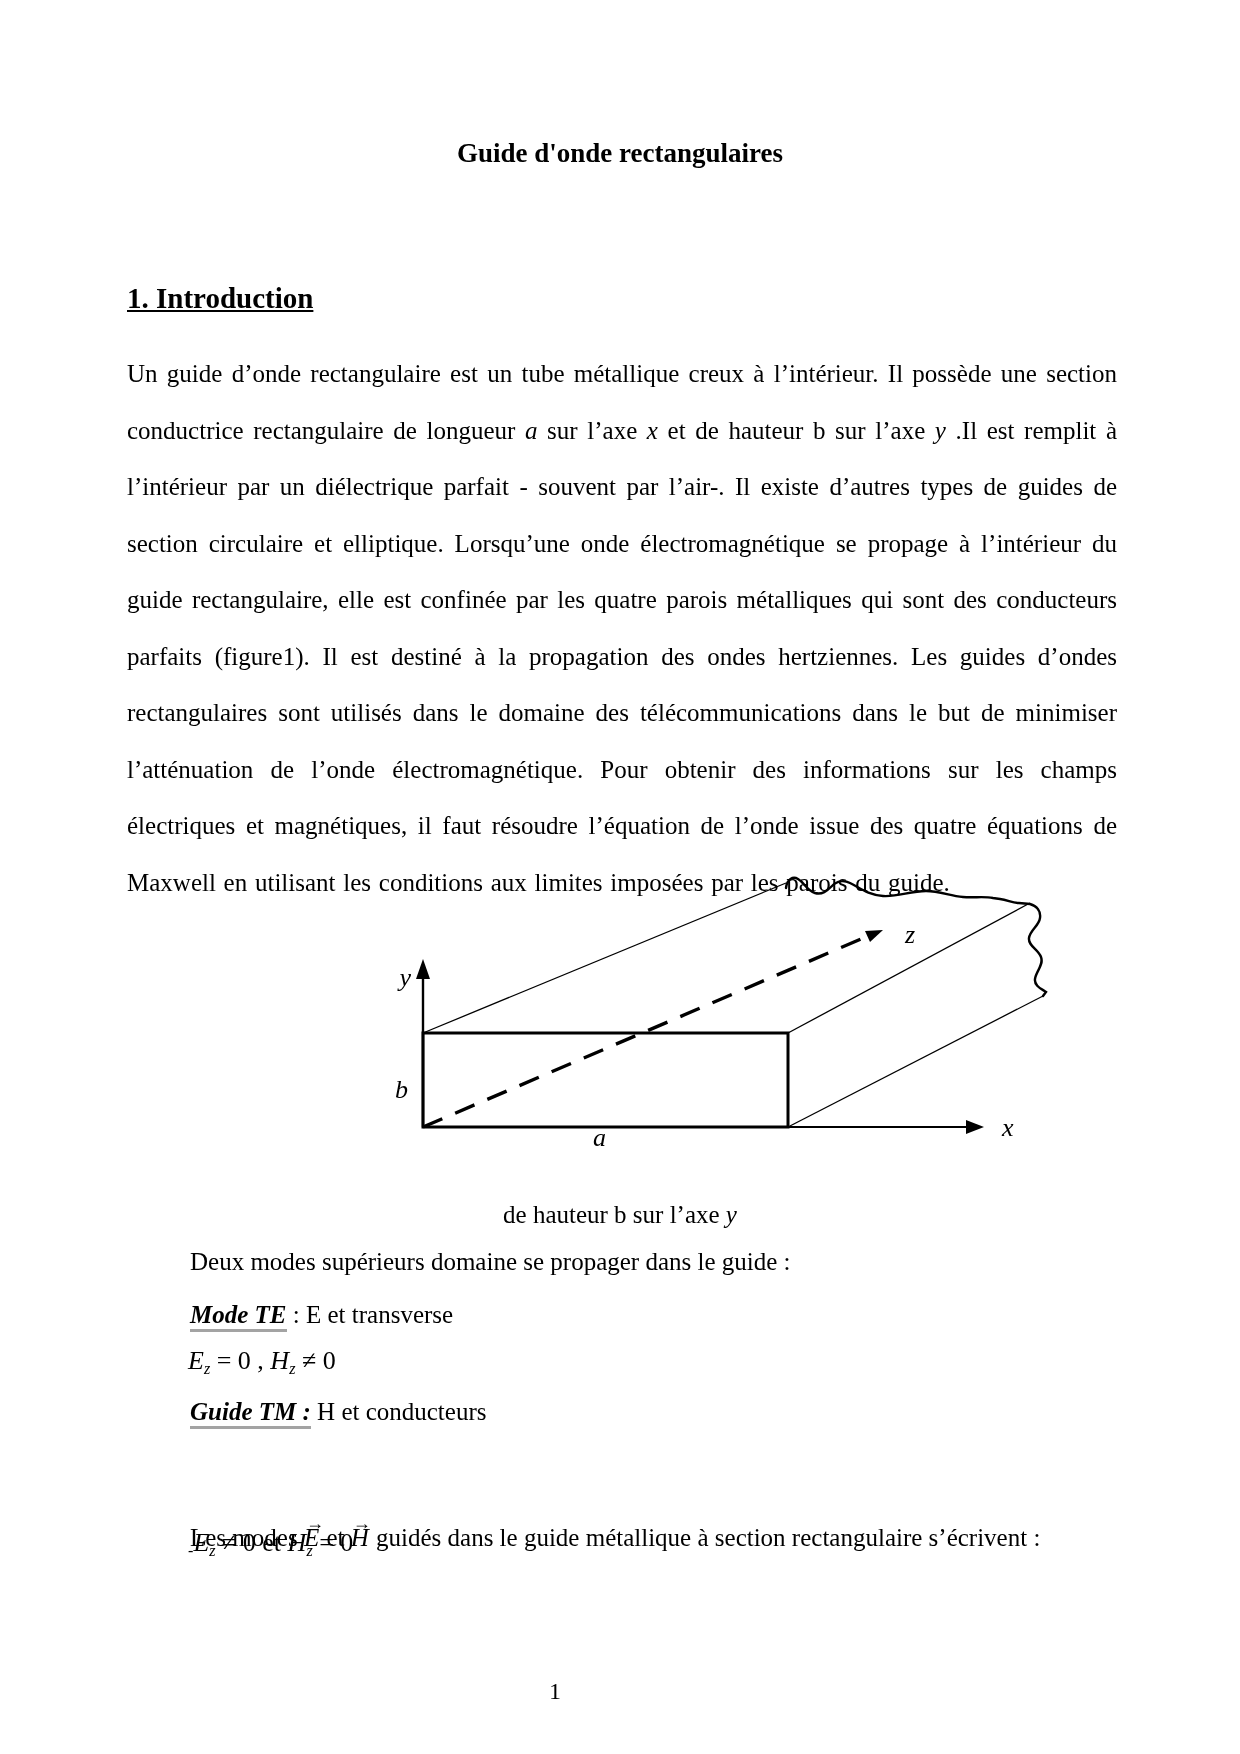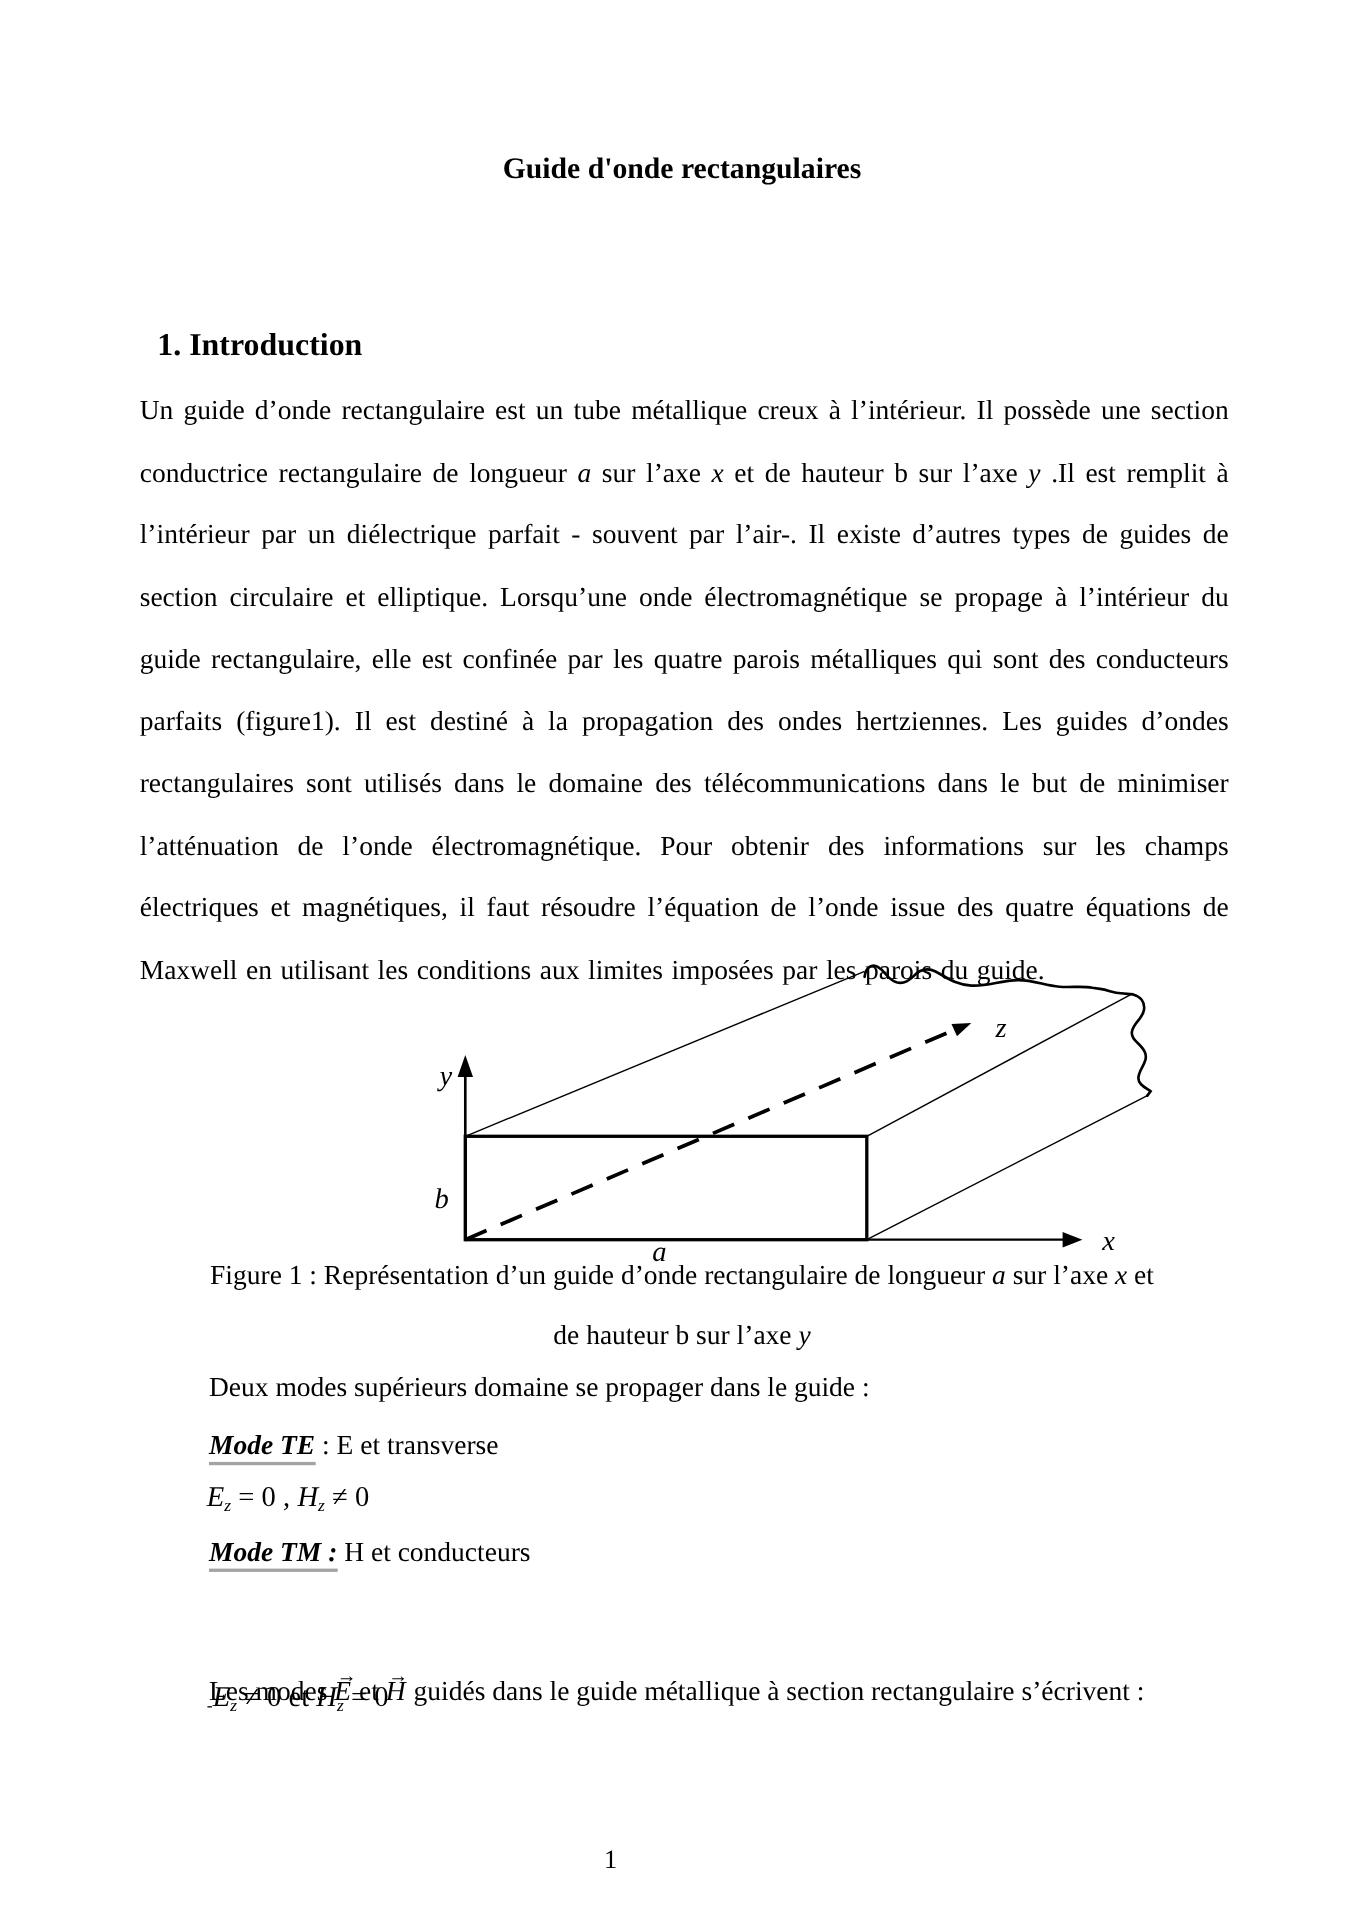--- a/index.html
+++ b/index.html
@@ -11,21 +11,21 @@
     font-family:"Liberation Serif","DejaVu Serif",serif;
     color:#000;
     overflow:hidden;
   }
   .doc-title{
     position:absolute;top:138px;left:0;width:1240px;
     text-align:center;font-size:27px;font-weight:bold;margin:0;
   }
   .section-heading{
     position:absolute;top:282px;left:127px;
-    font-size:29px;font-weight:bold;margin:16px;
+    font-size:29px;font-weight:bold;margin:0;text-decoration:underline;
   }
   .body-par{
     position:absolute;top:346px;left:127px;width:990px;
     font-size:25px;line-height:56.5px;
     text-align:justify;margin:0;word-spacing:1.5px;
   }
   .figure-wrap{position:absolute;top:855px;left:378px;width:690px;height:300px;}
   .figure-wrap svg{display:block;width:690px;height:300px;}
   .fig-label{font-family:"Liberation Serif","DejaVu Serif",serif;font-style:italic;font-size:26px;}
   .caption{position:absolute;left:0;width:1240px;text-align:center;font-size:25px;margin:0;}
@@ -84,28 +84,27 @@
 
       <line x1="45" y1="272" x2="490" y2="81" stroke="#000" stroke-width="3.4" stroke-dasharray="21 14"></line>
       <polygon points="505,75 492,87 487,76" fill="#000"></polygon>
       <text class="fig-label" x="527" y="88">z</text>
 
       <text class="fig-label" x="30" y="243" text-anchor="end">b</text>
       <text class="fig-label" x="215" y="291">a</text>
     </svg>
   </div>
 
-  <div class="caption l1"><span>Figure 1 : Représentation d’un guide d’onde rectangulaire de longueur </span><span class="it">a</span><span> sur l’axe </span><span class="it">x</span><span> et</span></div>
   <div class="caption l2"><span>de hauteur b sur l’axe </span><span class="it">y</span></div>
 
   <div class="modes-intro">Deux modes supérieurs domaine se propager dans le guide :</div>
 
   <div class="mode-line mode-te"><span class="bd ul">Mode TE</span><span> : E et transverse</span></div>
   <div class="eq eq1"><span class="it">E</span><span class="sb">z</span><span> = 0  , </span><span class="it">H</span><span class="sb">z</span><span> ≠ 0</span></div>
 
-  <div class="mode-line mode-tm"><span class="bd ul">Mode  TM :</span><span> H et conducteurs</span></div>
+  <div class="mode-line mode-tm"><span class="bd ul">Guide  TM :</span><span> H et conducteurs</span></div>
   <div class="eq eq2"><span class="sb">-</span><span class="it">E</span><span class="sb">z</span><span> ≠ 0 et </span><span class="it">H</span><span class="sb">z</span><span> = 0</span></div>
 
   <div class="closing"><span>Les modes </span><span class="vec"><span class="arr">→</span>E</span><span> et </span><span class="vec"><span class="arr">→</span>H</span><span> guidés dans le guide métallique à section rectangulaire s’écrivent :</span></div>
 
   <div class="page-number">1</div>
 
 </div>
 
 </body></html>

